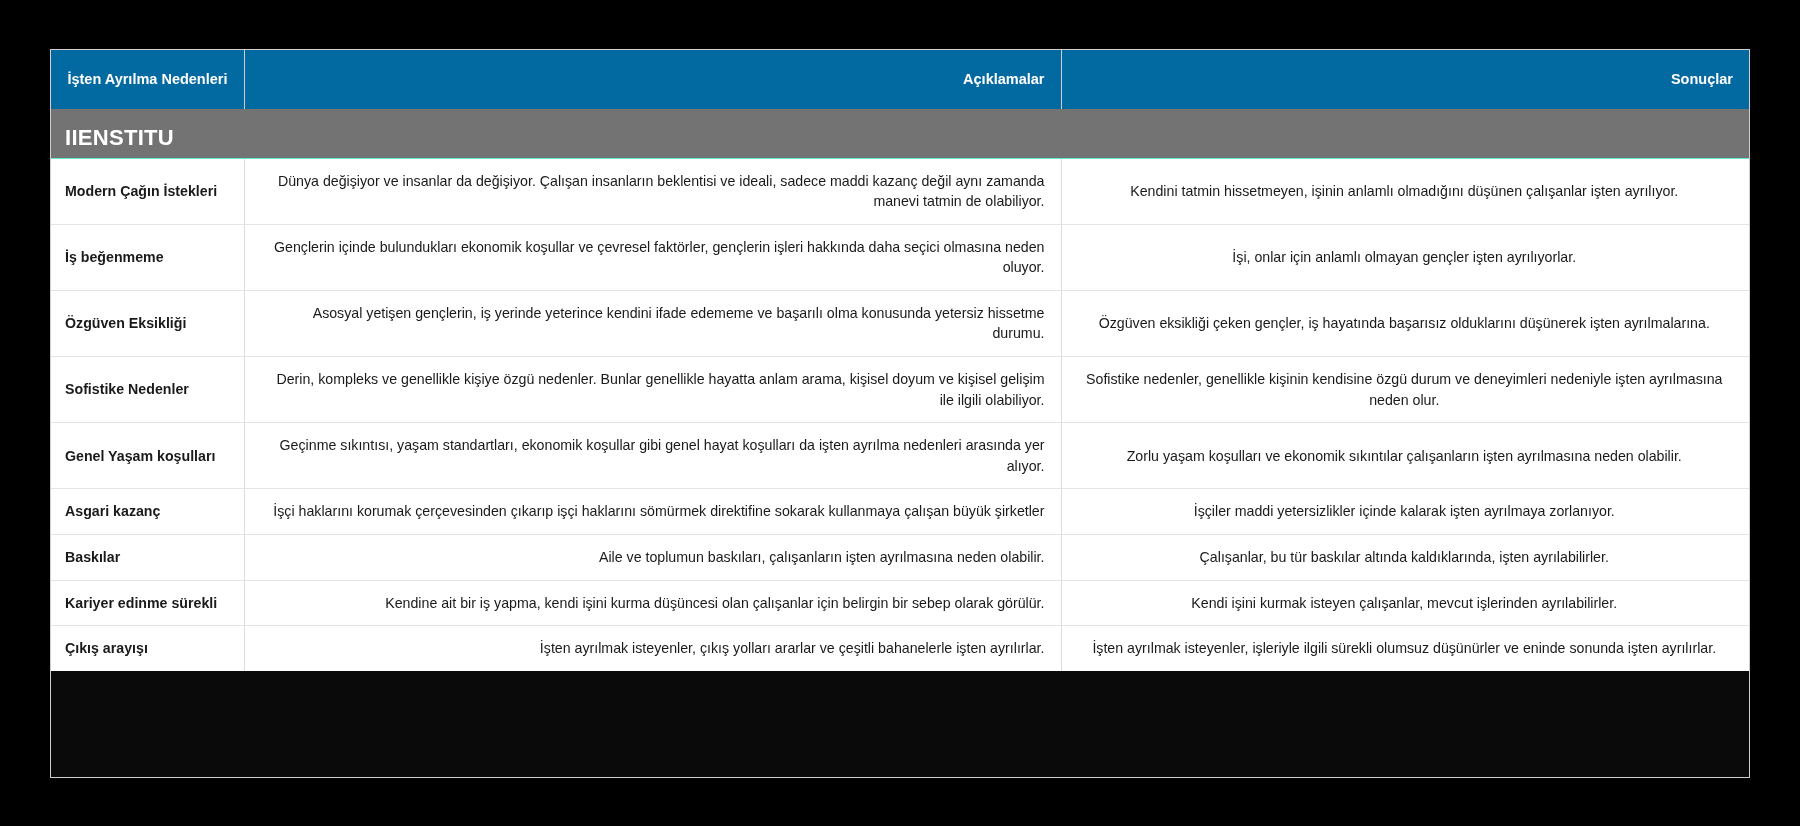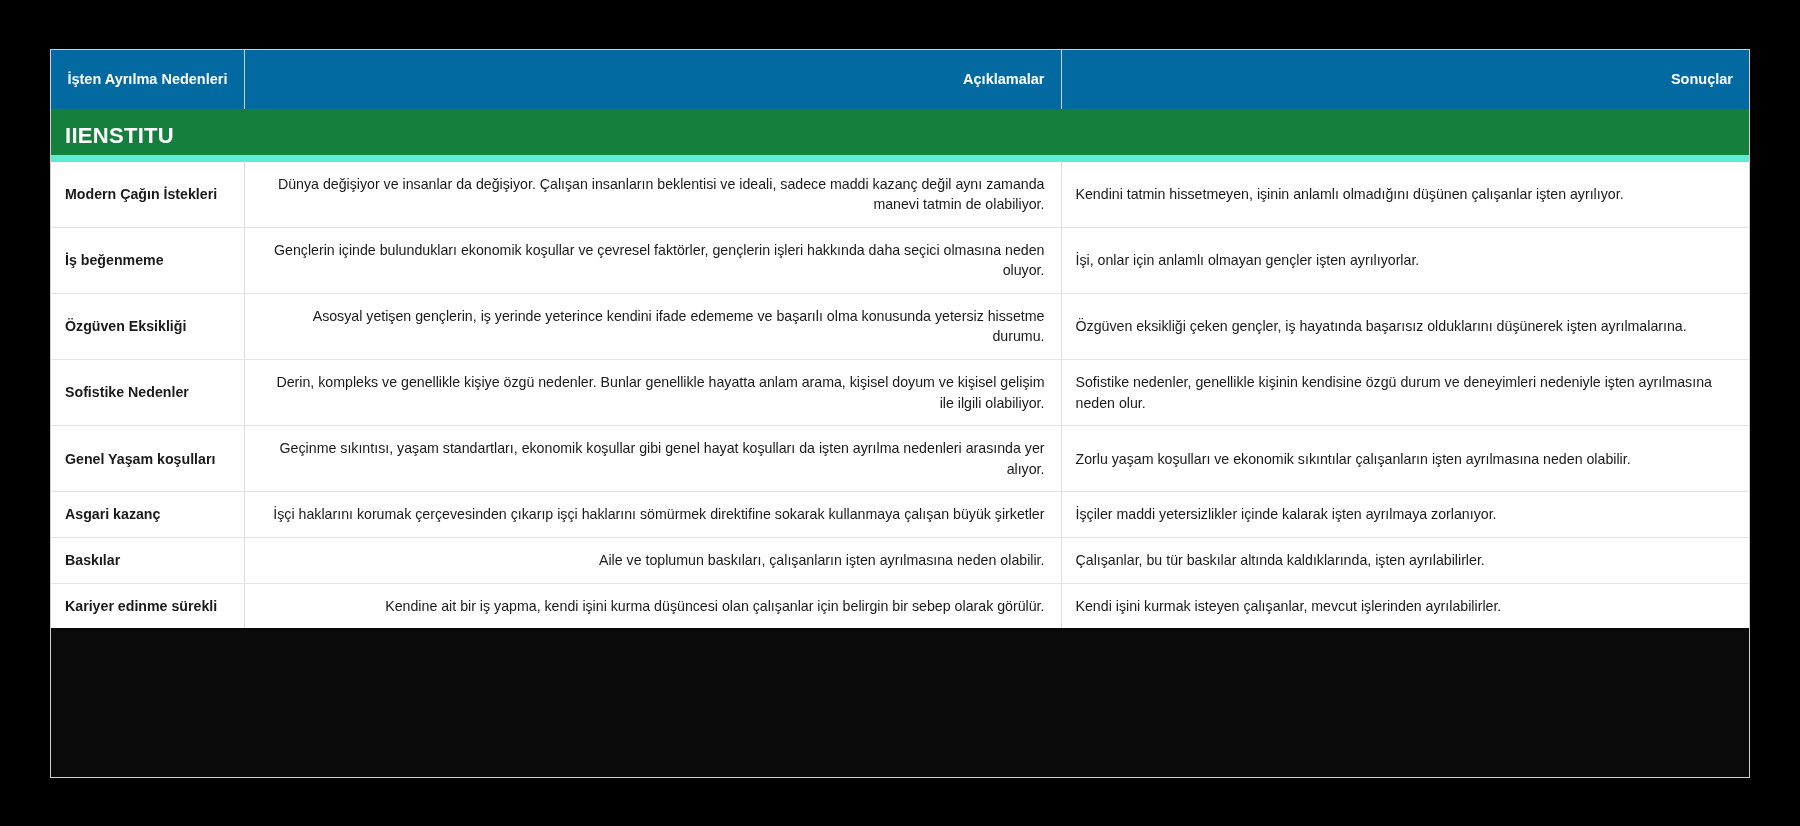--- a/index.html
+++ b/index.html
@@ -33,22 +33,22 @@
   }
 
   table.main {
     width: 100%;
     border-collapse: collapse;
     table-layout: fixed;
   }
 
   
   tr.brand-row td {
-    background: #15803d;
-    border-bottom: 7px solid #5eead4;
+    background: #737373;
+    border-bottom: 1px solid #5eead4;
     padding: 13px 0 4px 14px;
     height: 49px;
     vertical-align: middle;
   }
   .brand-title {
     color: #ffffff;
     font-size: 22px;
     font-weight: bold;
     letter-spacing: 0.3px;
     line-height: 1.1;
@@ -78,21 +78,21 @@
     vertical-align: middle;
     padding: 12px 16px 12px 14px;
     border-right: 1px solid #dddddd;
     border-bottom: 1px solid #e4e4e4;
   }
   tbody.body-rows td:last-child { border-right: none; }
   tbody.body-rows tr:last-child td { border-bottom: none; }
 
   td.c-reason  { width: 193px; font-weight: bold; }
   td.c-desc    { width: 817px; text-align: right; }
-  td.c-result  { width: 688px; }
+  td.c-result  { width: 688px; text-align: center; }
   th.c-reason  { width: 193px; }
   th.c-desc    { width: 817px; }
   th.c-result  { width: 688px; }
 </style>
 </head>
 <body>
 
 <div id="page">
   <div class="table-wrap">
     <table class="main">
@@ -144,16 +144,21 @@
           <tr>
             <td class="c-reason">Baskılar</td>
             <td class="c-desc">Aile ve toplumun baskıları, çalışanların işten ayrılmasına neden olabilir.</td>
             <td class="c-result">Çalışanlar, bu tür baskılar altında kaldıklarında, işten ayrılabilirler.</td>
           </tr>
           <tr>
             <td class="c-reason">Kariyer edinme sürekli</td>
             <td class="c-desc">Kendine ait bir iş yapma, kendi işini kurma düşüncesi olan çalışanlar için belirgin bir sebep olarak görülür.</td>
             <td class="c-result">Kendi işini kurmak isteyen çalışanlar, mevcut işlerinden ayrılabilirler.</td>
           </tr>
+          <tr>
+            <td class="c-reason">Çıkış arayışı</td>
+            <td class="c-desc">İşten ayrılmak isteyenler, çıkış yolları ararlar ve çeşitli bahanelerle işten ayrılırlar.</td>
+            <td class="c-result">İşten ayrılmak isteyenler, işleriyle ilgili sürekli olumsuz düşünürler ve eninde sonunda işten ayrılırlar.</td>
+          </tr>
         </tbody>
     </table>
   </div>
 </div>
 
 </body></html>

